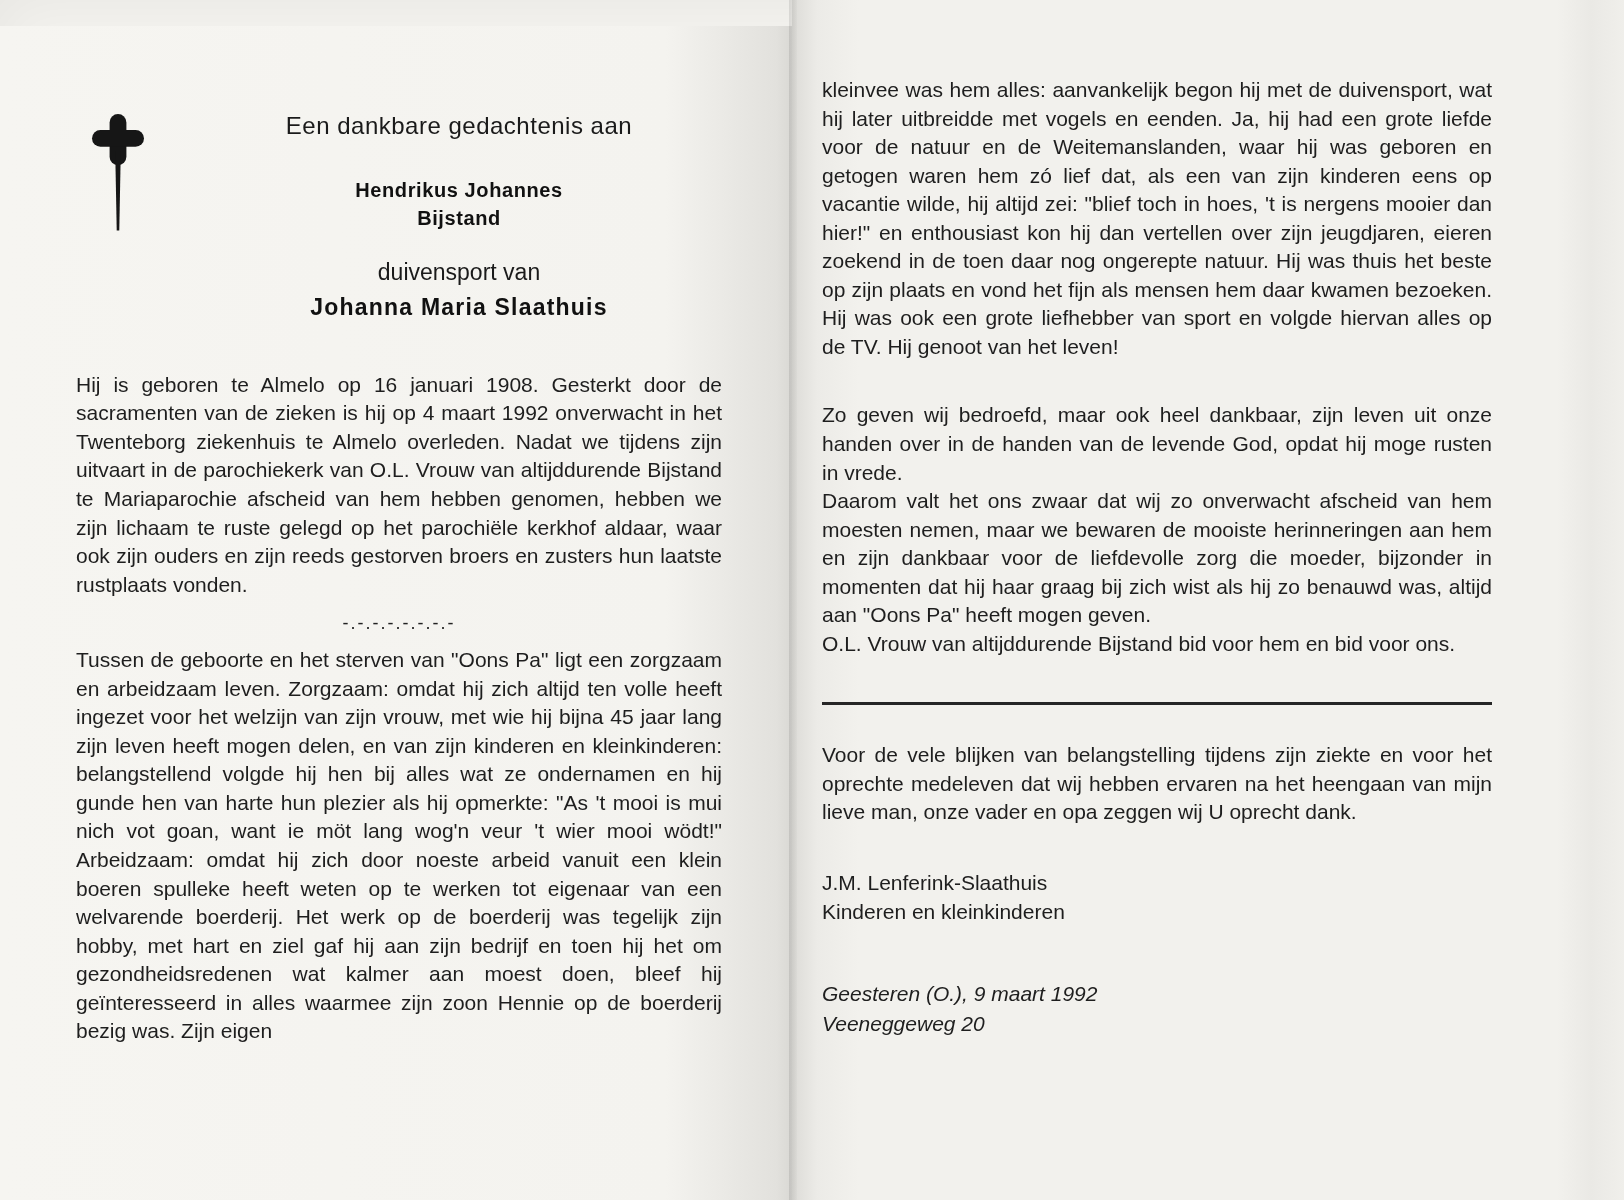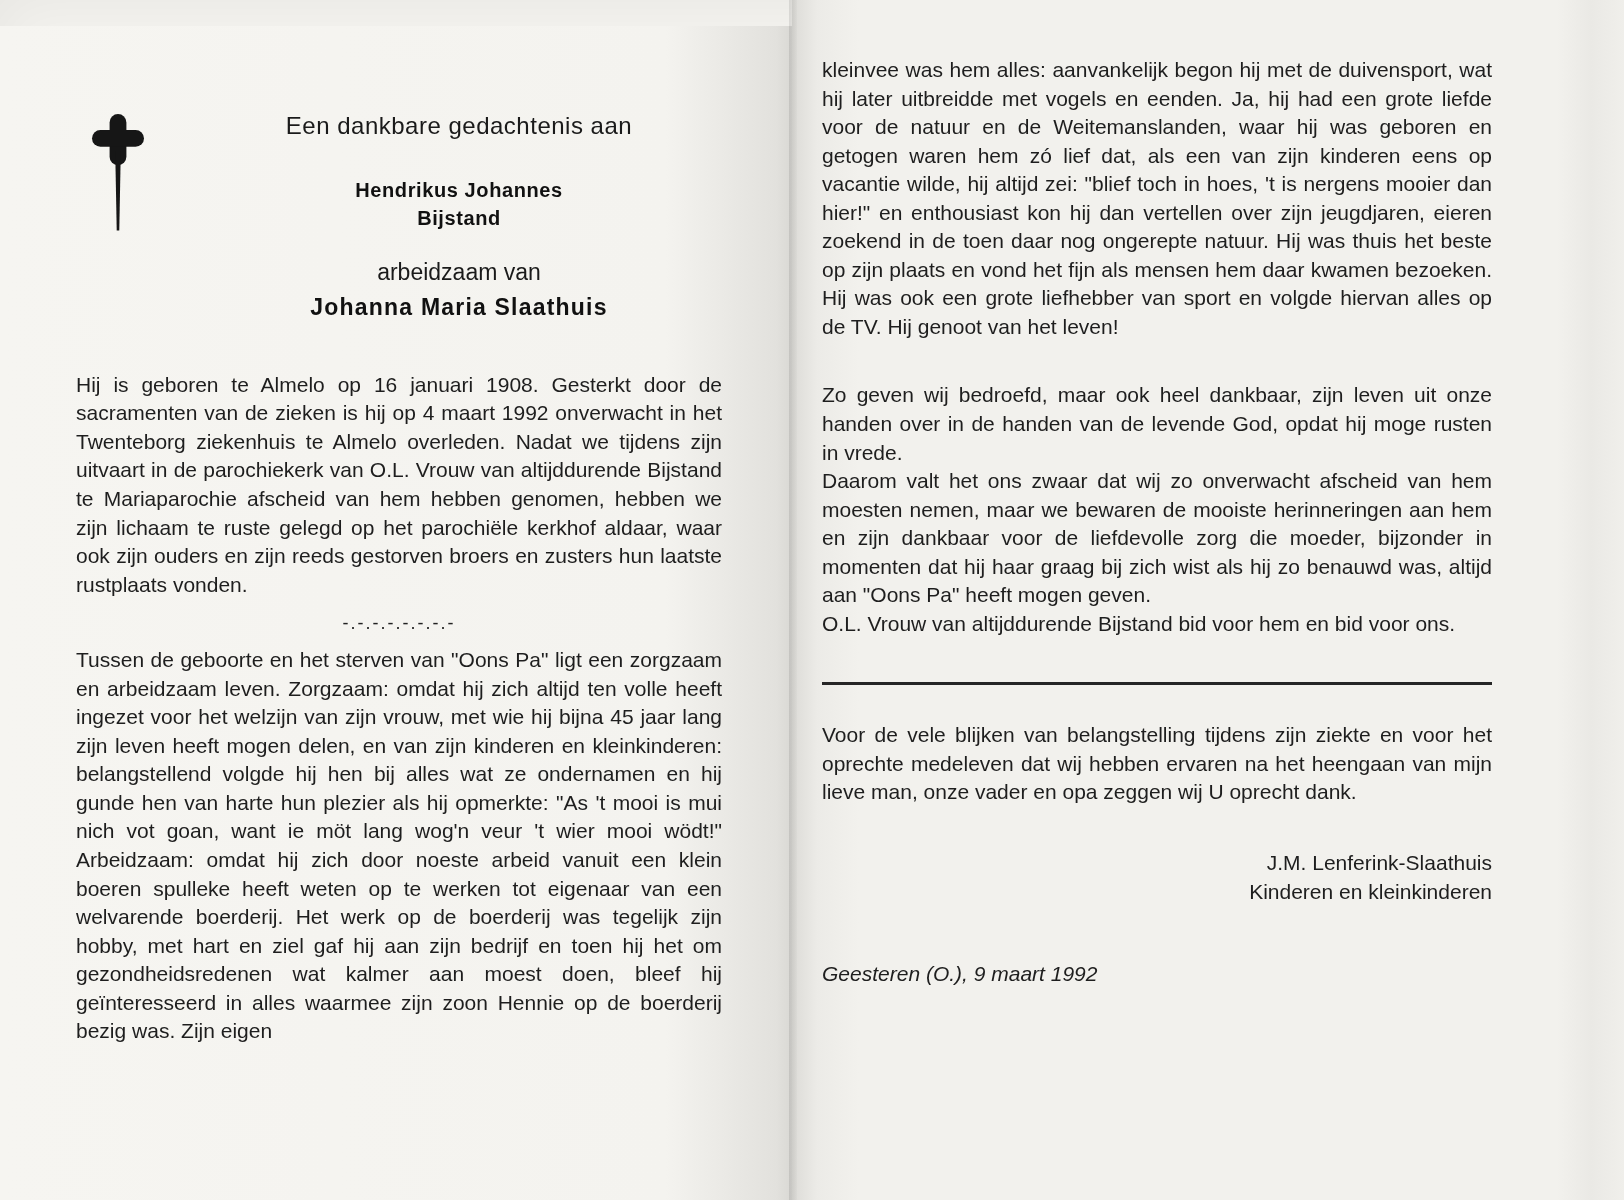--- a/index.html
+++ b/index.html
@@ -22,21 +22,21 @@
 
   .page-left {
     width: 792px;
     padding: 46px 70px 40px 76px;
     background: linear-gradient(90deg, #f6f5f1 0%, #f4f3ef 84%, #e2e1dd 98%, #d9d8d4 100%);
     margin-top: 26px;
   }
 
   .page-right {
     width: 832px;
-    padding: 56px 132px 40px 30px;
+    padding: 76px 132px 40px 30px;
     background: linear-gradient(90deg, #dcdbd7 0%, #ecebe7 3%, #f2f1ed 8%, #f2f1ed 92%, #eae9e5 96%, #f0efeb 100%);
   }
 
   .fold-line {
     position: absolute;
     left: 789px; top: 0;
     width: 8px; height: 100%;
     background: linear-gradient(90deg, rgba(0,0,0,0.10), rgba(0,0,0,0.02));
     pointer-events: none;
   }
@@ -99,21 +99,21 @@
 
   .rule {
     height: 3px;
     background: #262626;
     border: none;
     margin: 44px 0 36px 0;
   }
 
   .signature-block {
     margin-top: 42px;
-    text-align: right;
+    text-align: left;
     font-size: 21px;
     line-height: 1.38;
     color: #1e1e1e;
   }
 
   .footer-block {
     margin-top: 52px;
     font-size: 21px;
     line-height: 1.42;
     color: #1e1e1e;
@@ -134,21 +134,21 @@
           <line x1="13" y1="33" x2="57" y2="33" stroke="#161616" stroke-width="21" stroke-linecap="round"></line>
           <path d="M31.5 48 L38.5 48 L36.6 148 L33.4 148 Z" fill="#161616"></path>
         </svg>
       </div>
       <div class="header-center">
         <p class="intro-line">Een dankbare gedachtenis aan</p>
         <h1 class="deceased-name">
           <span>Hendrikus Johannes</span><br>
           <span>Bijstand</span>
         </h1>
-        <p class="spouse-intro">arbeidzaam van</p>
+        <p class="spouse-intro">duivensport van</p>
         <p class="spouse-name">Johanna Maria Slaathuis</p>
       </div>
     </div>
 
     <p class="body-text para-1">Hij is geboren te Almelo op 16 januari 1908. Gesterkt door de sacramenten van de zieken is hij op 4 maart 1992 onverwacht in het Twenteborg ziekenhuis te Almelo overleden. Nadat we tijdens zijn uitvaart in de parochiekerk van O.L. Vrouw van altijddurende Bijstand te Mariaparochie afscheid van hem hebben genomen, hebben we zijn lichaam te ruste gelegd op het parochiële kerkhof aldaar, waar ook zijn ouders en zijn reeds gestorven broers en zusters hun laatste rustplaats vonden.</p>
 
     <p class="dot-divider">-.-.-.-.-.-.-.-</p>
 
     <p class="body-text">Tussen de geboorte en het sterven van "Oons Pa" ligt een zorgzaam en arbeidzaam leven. Zorgzaam: omdat hij zich altijd ten volle heeft ingezet voor het welzijn van zijn vrouw, met wie hij bijna 45 jaar lang zijn leven heeft mogen delen, en van zijn kinderen en kleinkinderen: belangstellend volgde hij hen bij alles wat ze ondernamen en hij gunde hen van harte hun plezier als hij opmerkte: "As 't mooi is mui nich vot goan, want ie möt lang wog'n veur 't wier mooi wödt!" Arbeidzaam: omdat hij zich door noeste arbeid vanuit een klein boeren spulleke heeft weten op te werken tot eigenaar van een welvarende boerderij. Het werk op de boerderij was tegelijk zijn hobby, met hart en ziel gaf hij aan zijn bedrijf en toen hij het om gezondheidsredenen wat kalmer aan moest doen, bleef hij geïnteresseerd in alles waarmee zijn zoon Hennie op de boerderij bezig was. Zijn eigen</p>
 
@@ -168,19 +168,20 @@
 
     <p class="body-text">Voor de vele blijken van belangstelling tijdens zijn ziekte en voor het oprechte medeleven dat wij hebben ervaren na het heengaan van mijn lieve man, onze vader en opa zeggen wij U oprecht dank.</p>
 
     <div class="signature-block">
       <p>J.M. Lenferink-Slaathuis</p>
       <p>Kinderen en kleinkinderen</p>
     </div>
 
     <div class="footer-block">
       <p>Geesteren (O.), 9 maart 1992</p>
+      <p>Veeneggeweg 20</p>
     </div>
 
   </div>
 
   <div class="fold-line"></div>
 
 </div>
 
 </body></html>

